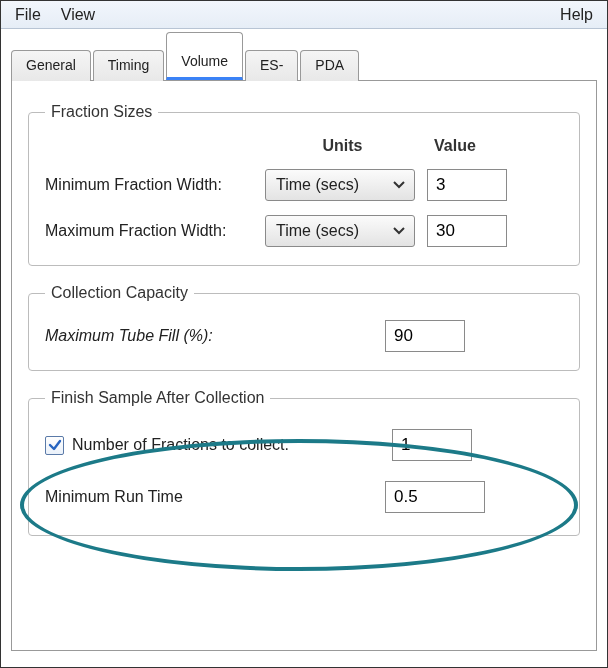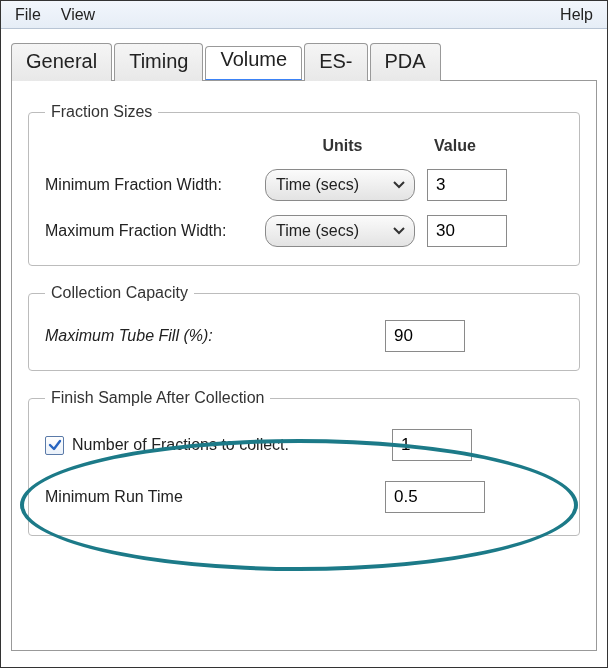--- a/index.html
+++ b/index.html
@@ -43,31 +43,31 @@
     position: relative;
   }
   .tab {
     padding: 6px 14px 8px 14px;
     margin-right: 2px;
     border: 1px solid #999;
     border-bottom: none;
     background: linear-gradient(#f5f5f5,#e8e8e8);
     border-top-left-radius: 4px;
     border-top-right-radius: 4px;
-    font-size: 20px;
+    font-size: 14px;
     color: #222;
     position: relative;
     top: 1px;
     cursor: default;
   }
   .tab.active {
     background: #fff;
-    border-bottom: 1px solid #3b82f6;
+    border-bottom: 3px solid #3b82f6;
     top: 0;
-    padding-top: 1px;
+    padding-top: 20px;
     z-index: 2;
   }
 
   .panel {
     margin: 0 10px 10px 10px;
     border: 1px solid #999;
     border-top: none;
     padding: 22px 16px 16px 16px;
     height: 570px;
     position: relative;
@@ -108,21 +108,21 @@
   .header-row .value-col { flex: 0 0 100px; text-align: left; padding-left: 14px; font-weight: bold; }
 
   
   .combo {
     flex: 0 0 150px;
     height: 32px;
     display: flex;
     align-items: center;
     justify-content: space-between;
     border: 1px solid #8a8a8a;
-    border-radius: 12px;
+    border-radius: 3px;
     background: linear-gradient(#fbfbfb,#e3e3e3);
     padding: 0 6px 0 10px;
     margin-right: 12px;
     font-size: 16px;
     cursor: default;
   }
   .combo .arrow-slot {
     width: 18px;
     display: flex;
     align-items: center;

